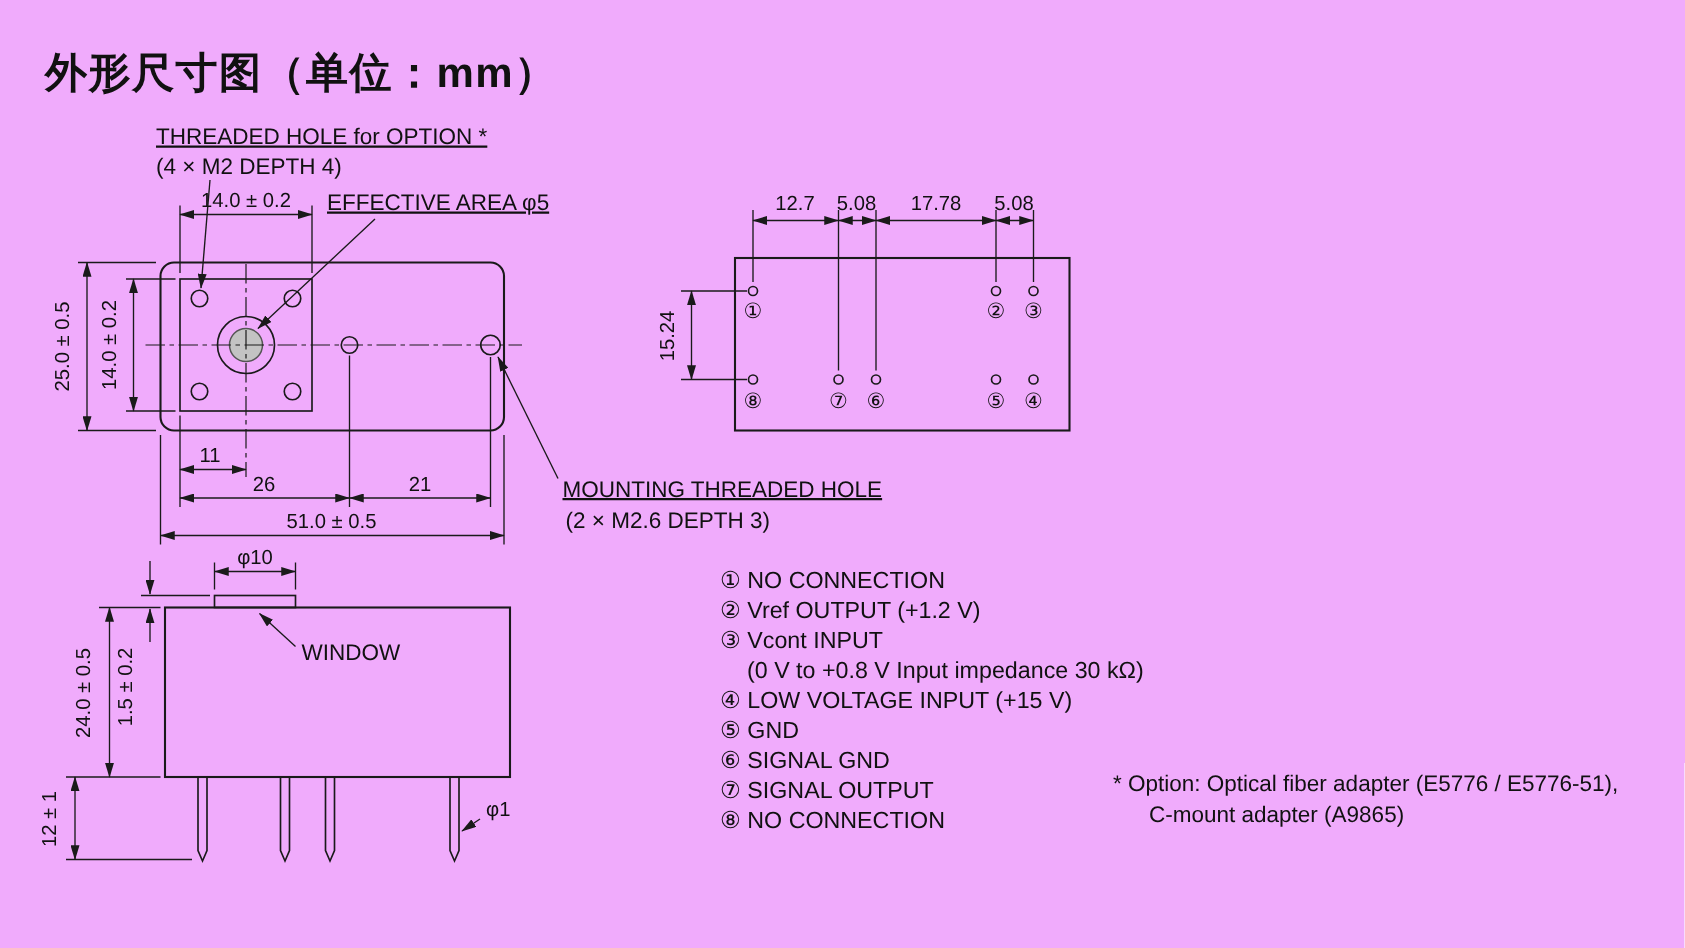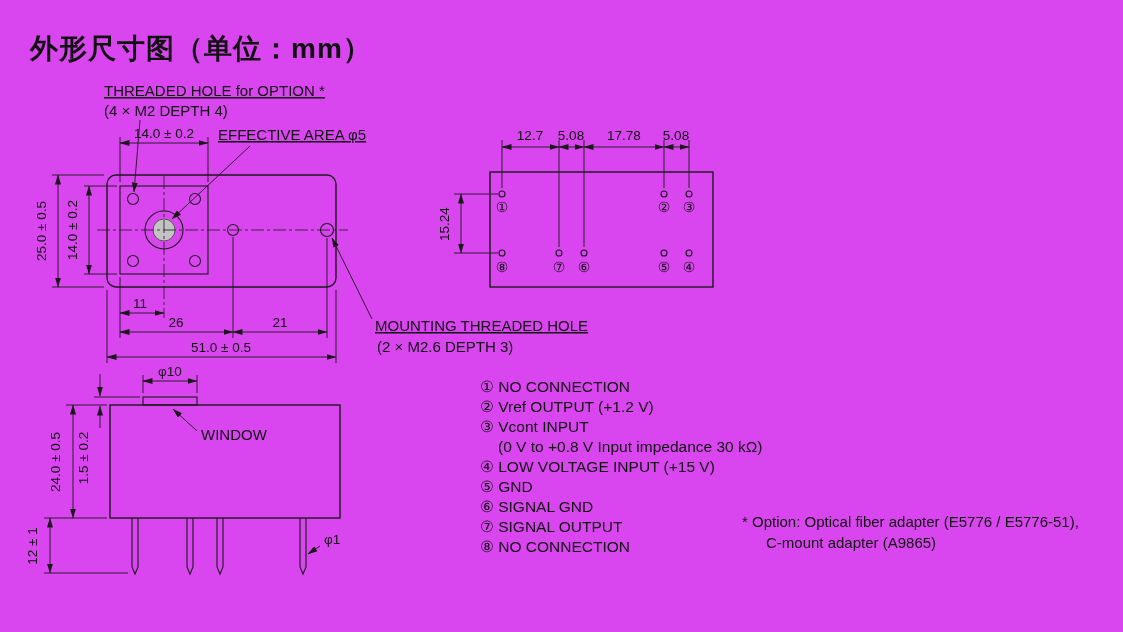--- a/index.html
+++ b/index.html
@@ -1,16 +1,16 @@
 <!DOCTYPE html>
 <html><head>
 <meta charset="utf-8">
 <style>
   html,body { margin:0; padding:0; background:#ffffff; }
-  .page { position:relative; width:1123px; height:632px; background:#d946ef; overflow:hidden;
+  .page { position:relative; width:1123px; height:632px; background:#f0abfc; overflow:hidden;
           font-family:"Liberation Sans", sans-serif; }
   svg text { fill:#111111; font-family:"Liberation Sans", sans-serif; }
   .title   { font-size:28px; font-weight:bold; letter-spacing:1px; }
   .t13     { font-size:13.5px; }
   .lab     { font-size:15px; }
   .num     { font-size:14px; }
   .list    { font-size:15.5px; }
   .mid     { text-anchor:middle; }
   .ln   { stroke:#1a1a1a; stroke-width:1.4; fill:none; }
   .ln2  { stroke:#1a1a1a; stroke-width:1.1; fill:none; }

